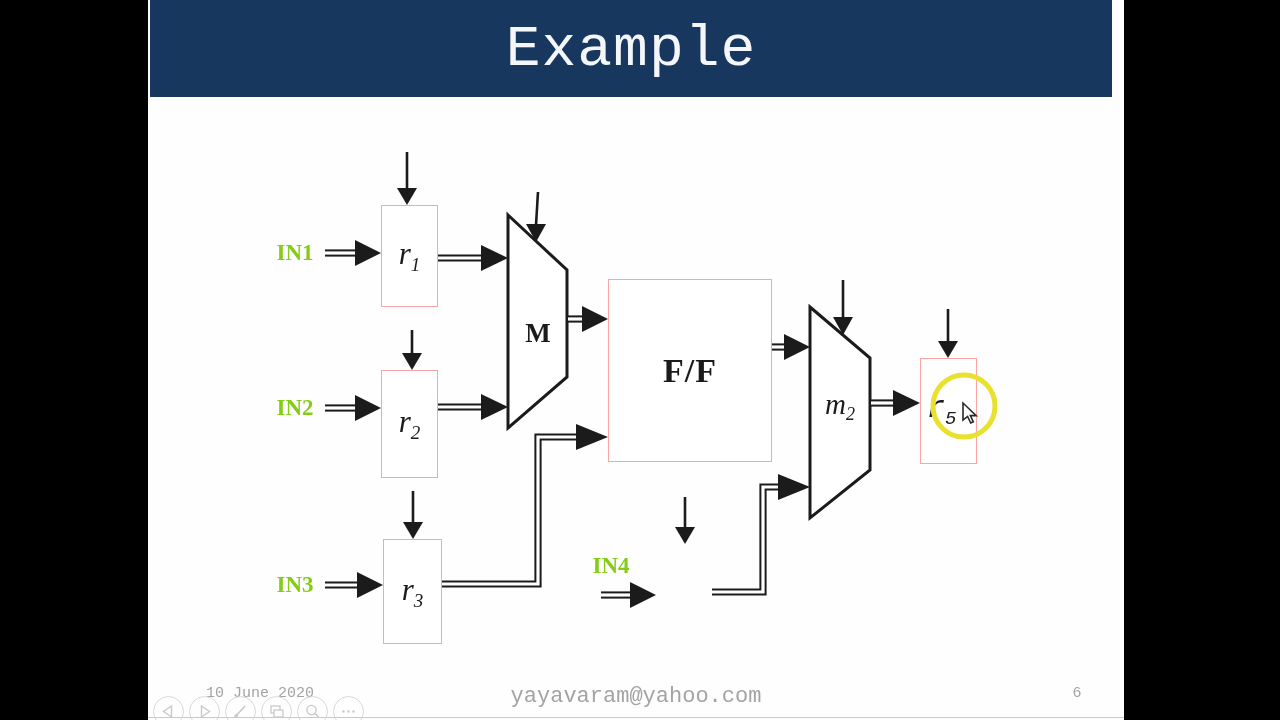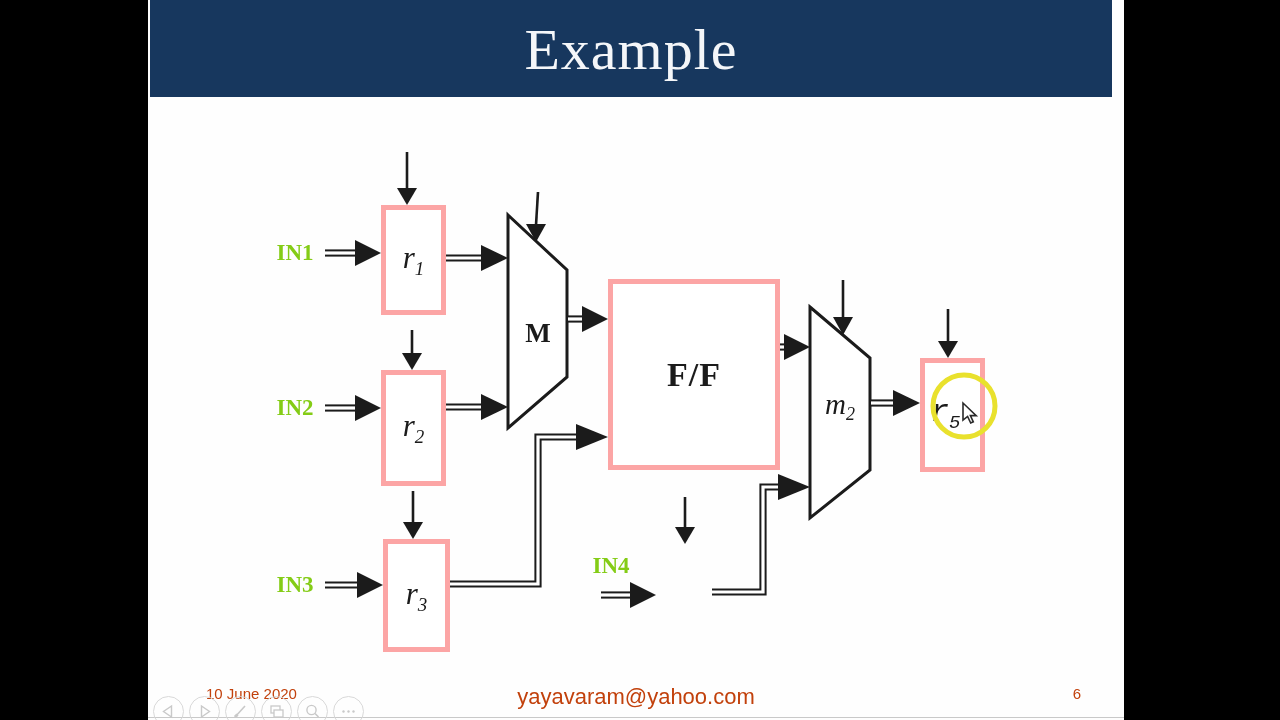--- a/index.html
+++ b/index.html
@@ -2,34 +2,34 @@
 <html><head>
 <meta charset="utf-8">
 <style>
   html,body{margin:0;padding:0;background:#000;}
   .stage{position:relative;width:1280px;height:720px;background:#000;overflow:hidden;
          font-family:"Liberation Serif",serif;}
   .bar{position:absolute;top:0;height:720px;background:#000;}
   .slide{position:absolute;left:148px;top:0;width:976px;height:720px;background:#fefefe;}
   .banner{position:absolute;left:150px;top:0;width:962px;height:97px;background:#17375e;}
   .banner h1{margin:0;height:97px;line-height:99px;text-align:center;color:#f4f6f9;
-             font-size:58px;font-weight:400;letter-spacing:1px;font-family:Liberation Serif, serif;}
+             font-size:58px;font-weight:400;letter-spacing:1px;font-family:Liberation Mono, monospace;}
   svg.layer{position:absolute;left:0;top:0;}
-  .box{position:absolute;border:5px solid #fca5a5;background:#fff;display:flex;
+  .box{position:absolute;border:1px solid #fca5a5;background:#fff;display:flex;
        align-items:center;justify-content:center;}
   .reg-label{font-style:italic;font-size:31px;color:#1b1b1b;line-height:1;}
   .reg-label .sub{font-size:19px;vertical-align:-7px;}
   .ff-label{font-weight:bold;font-size:34px;color:#1b1b1b;letter-spacing:1px;}
   .in-label{position:absolute;width:54px;font-weight:bold;font-size:23px;color:#84cc16;
             text-align:center;line-height:26px;}
   .mux-label{position:absolute;text-align:center;color:#1b1b1b;line-height:1;}
   .mux-label.m{font-weight:bold;font-size:27px;}
   .mux-label.m2{font-style:italic;font-size:29px;}
   .mux-label.m2 .sub{font-size:18px;vertical-align:-6px;}
-  .footer-text{position:absolute;font-family:Liberation Sans, sans-serif;color:#c2410c;}
+  .footer-text{position:absolute;font-family:Liberation Mono, monospace;color:#a3a3a3;}
   .f-date{left:206px;top:685px;font-size:15px;}
   .f-email{left:148px;top:684px;width:976px;text-align:center;font-size:22px;}
   .f-page{left:1064px;top:685px;width:26px;text-align:center;font-size:15px;}
   .slide-edge-line{position:absolute;left:148px;top:717px;width:976px;height:1px;background:#c9c9c9;}
   .controls{position:absolute;left:0;top:0;}
   .ctrl{position:absolute;top:696px;width:31px;height:31px;border:1px solid #d9d9d9;
         border-radius:50%;background:transparent;box-sizing:border-box;}
   .ctrl svg{position:absolute;left:0;top:0;}
 </style>
 </head>

